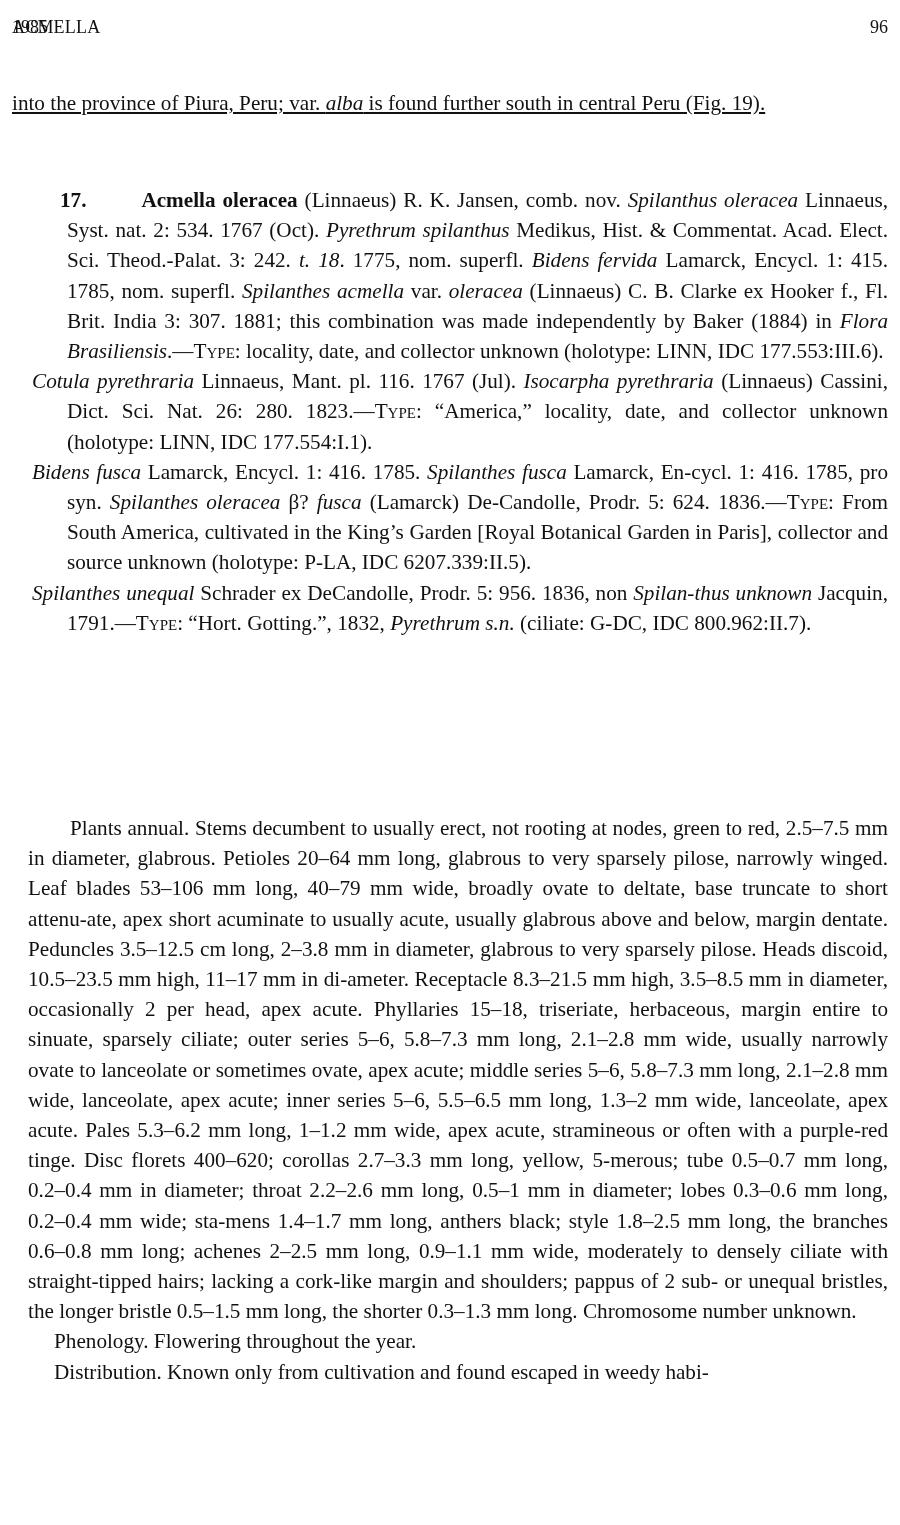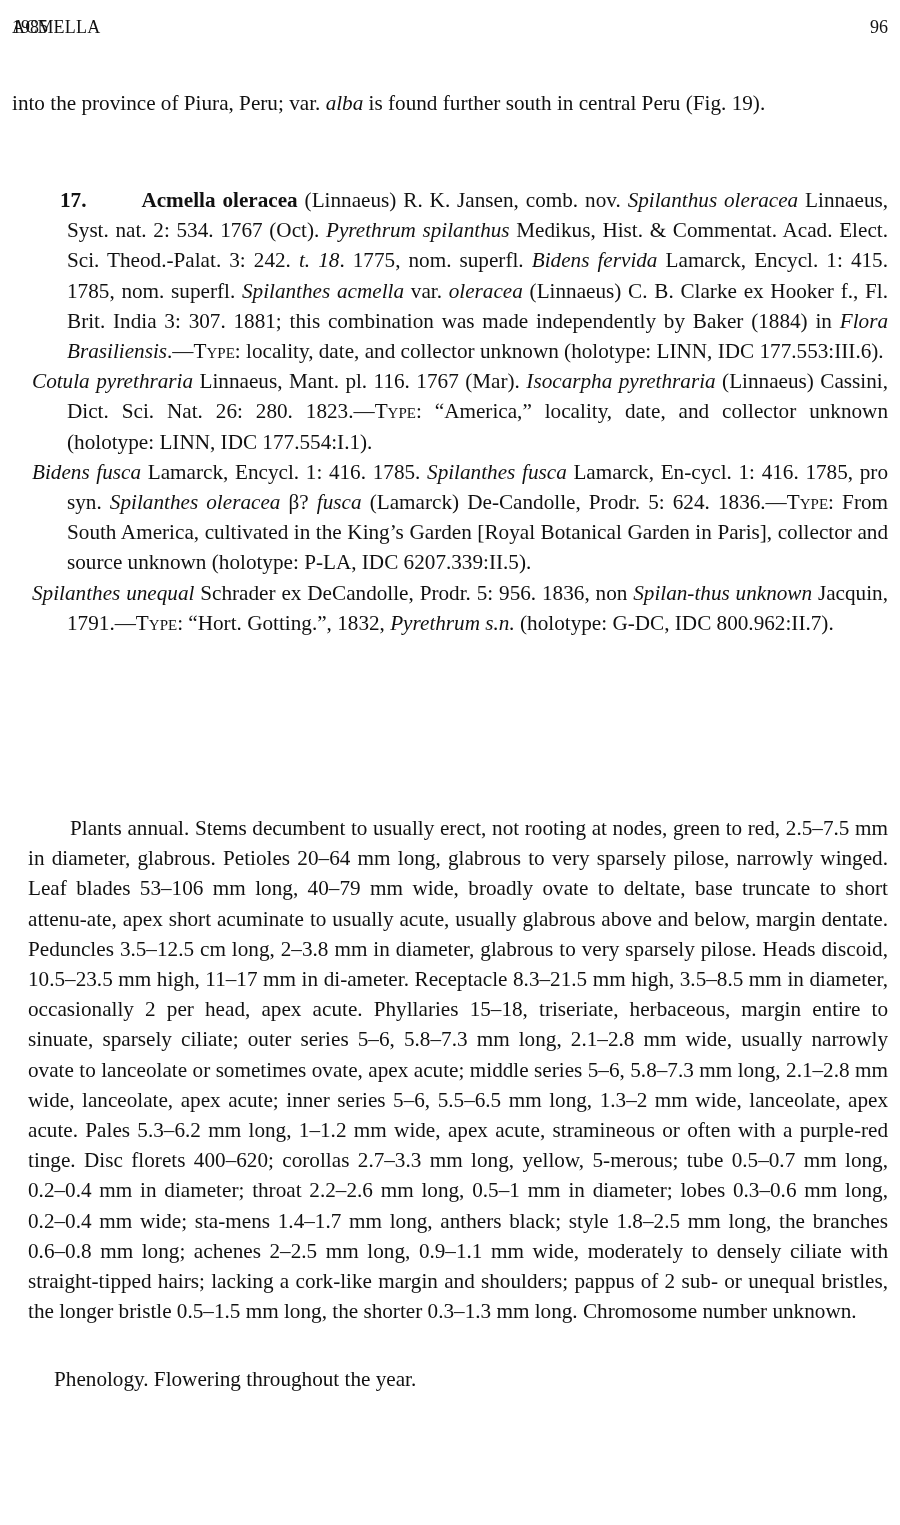--- a/index.html
+++ b/index.html
@@ -40,20 +40,21 @@
       text-align: justify;
       text-justify: inter-word;
       margin: 0;
       hyphens: manual;
     }
     .cont {
       position: absolute;
       top: 88px;
       left: 0;
       width: 876px;
+      text-decoration: underline;
     }
     .entry {
       position: absolute;
       top: 185px;
       left: 0;
       width: 876px;
     }
     .entry .accepted {
       padding-left: 55px;
       text-indent: -55px;
@@ -62,46 +63,47 @@
       padding-left: 55px;
       text-indent: -35px;
     }
     .desc {
       position: absolute;
       top: 813px;
       left: 0;
       width: 876px;
     }
     .desc .first { text-indent: 42px; margin-left: 16px; }
-    .desc .sub { text-indent: 42px; margin-top: 38px; }
+    .desc .sub { text-indent: 42px; }
     .bold { font-weight: bold; margin-left: 48px; }
     .it { font-style: italic; }
     .sc { font-variant: small-caps; }
   </style>
 </head>
 <body>
 
 <div class="page">
 
   <div class="running-head">
     <span class="year">1985</span>
     <span class="title">ACMELLA</span>
     <span class="pageno">96</span>
   </div>
 
   <p class="para cont"><span>into the province of Piura, Peru; var. </span><span class="it">alba</span><span> is found further south in central Peru (Fig. 19).</span></p>
 
   <div class="entry">
     <p class="para accepted"><span class="bold">17.</span> <span class="bold">Acmella oleracea</span><span> (Linnaeus) R. K. Jansen, comb. nov. </span><span class="it">Spilanthus oleracea</span><span> Linnaeus, Syst. nat. 2: 534. 1767 (Oct). </span><span class="it">Pyrethrum spilanthus</span><span> Medikus, Hist. &amp; Commentat. Acad. Elect. Sci. Theod.-Palat. 3: 242. </span><span class="it">t. 18</span><span>. 1775, nom. superfl. </span><span class="it">Bidens fervida</span><span> Lamarck, Encycl. 1: 415. 1785, nom. superfl. </span><span class="it">Spilanthes acmella</span><span> var. </span><span class="it">oleracea</span><span> (Linnaeus) C. B. Clarke ex Hooker f., Fl. Brit. India 3: 307. 1881; this combination was made independently by Baker (1884) in </span><span class="it">Flora Brasiliensis</span><span>.—</span><span class="sc">Type</span><span>: locality, date, and collector unknown (holotype: LINN, IDC 177.553:III.6).</span></p>
 
-    <p class="para syn"><span class="it">Cotula pyrethraria</span><span> Linnaeus, Mant. pl. 116. 1767 (Mar). </span><span class="it">Isocarpha pyrethraria</span><span> (Linnaeus) Cassini, Dict. Sci. Nat. 26: 280. 1823.—</span><span class="sc">Type</span><span>: “America,” locality, date, and collector unknown (holotype: LINN, IDC 177.554:I.1).</span></p>
+    <p class="para syn"><span class="it">Cotula pyrethraria</span><span> Linnaeus, Mant. pl. 116. 1767 (Jul). </span><span class="it">Isocarpha pyrethraria</span><span> (Linnaeus) Cassini, Dict. Sci. Nat. 26: 280. 1823.—</span><span class="sc">Type</span><span>: “America,” locality, date, and collector unknown (holotype: LINN, IDC 177.554:I.1).</span></p>
 
     <p class="para syn"><span class="it">Bidens fusca</span><span> Lamarck, Encycl. 1: 416. 1785. </span><span class="it">Spilanthes fusca</span><span> Lamarck, En-cycl. 1: 416. 1785, pro syn. </span><span class="it">Spilanthes oleracea</span><span> β? </span><span class="it">fusca</span><span> (Lamarck) De-Candolle, Prodr. 5: 624. 1836.—</span><span class="sc">Type</span><span>: From South America, cultivated in the King’s Garden [Royal Botanical Garden in Paris], collector and source unknown (holotype: P-LA, IDC 6207.339:II.5).</span></p>
 
-    <p class="para syn"><span class="it">Spilanthes unequal</span><span> Schrader ex DeCandolle, Prodr. 5: 956. 1836, non </span><span class="it">Spilan-thus unknown</span><span> Jacquin, 1791.—</span><span class="sc">Type</span><span>: “Hort. Gotting.”, 1832, </span><span class="it">Pyrethrum s.n.</span><span> (holotype: G-DC, IDC 800.962:II.7).</span></p>
+    <p class="para syn"><span class="it">Spilanthes unequal</span><span> Schrader ex DeCandolle, Prodr. 5: 956. 1836, non </span><span class="it">Spilan-thus unknown</span><span> Jacquin, 1791.—</span><span class="sc">Type</span><span>: “Hort. Gotting.”, 1832, </span><span class="it">Pyrethrum s.n.</span><span> (ciliate: G-DC, IDC 800.962:II.7).</span></p>
   </div>
 
   <div class="desc">
     <p class="para first">Plants annual. Stems decumbent to usually erect, not rooting at nodes, green to red, 2.5–7.5 mm in diameter, glabrous. Petioles 20–64 mm long, glabrous to very sparsely pilose, narrowly winged. Leaf blades 53–106 mm long, 40–79 mm wide, broadly ovate to deltate, base truncate to short attenu-ate, apex short acuminate to usually acute, usually glabrous above and below, margin dentate. Peduncles 3.5–12.5 cm long, 2–3.8 mm in diameter, glabrous to very sparsely pilose. Heads discoid, 10.5–23.5 mm high, 11–17 mm in di-ameter. Receptacle 8.3–21.5 mm high, 3.5–8.5 mm in diameter, occasionally 2 per head, apex acute. Phyllaries 15–18, triseriate, herbaceous, margin entire to sinuate, sparsely ciliate; outer series 5–6, 5.8–7.3 mm long, 2.1–2.8 mm wide, usually narrowly ovate to lanceolate or sometimes ovate, apex acute; middle series 5–6, 5.8–7.3 mm long, 2.1–2.8 mm wide, lanceolate, apex acute; inner series 5–6, 5.5–6.5 mm long, 1.3–2 mm wide, lanceolate, apex acute. Pales 5.3–6.2 mm long, 1–1.2 mm wide, apex acute, stramineous or often with a purple-red tinge. Disc florets 400–620; corollas 2.7–3.3 mm long, yellow, 5-merous; tube 0.5–0.7 mm long, 0.2–0.4 mm in diameter; throat 2.2–2.6 mm long, 0.5–1 mm in diameter; lobes 0.3–0.6 mm long, 0.2–0.4 mm wide; sta-mens 1.4–1.7 mm long, anthers black; style 1.8–2.5 mm long, the branches 0.6–0.8 mm long; achenes 2–2.5 mm long, 0.9–1.1 mm wide, moderately to densely ciliate with straight-tipped hairs; lacking a cork-like margin and shoulders; pappus of 2 sub- or unequal bristles, the longer bristle 0.5–1.5 mm long, the shorter 0.3–1.3 mm long. Chromosome number unknown.</p>
     <p class="para sub">Phenology. Flowering throughout the year.</p>
+    <p class="para sub">Distribution. Known only from cultivation and found escaped in weedy habi-</p>
   </div>
 
 </div>
 
 </body></html>

